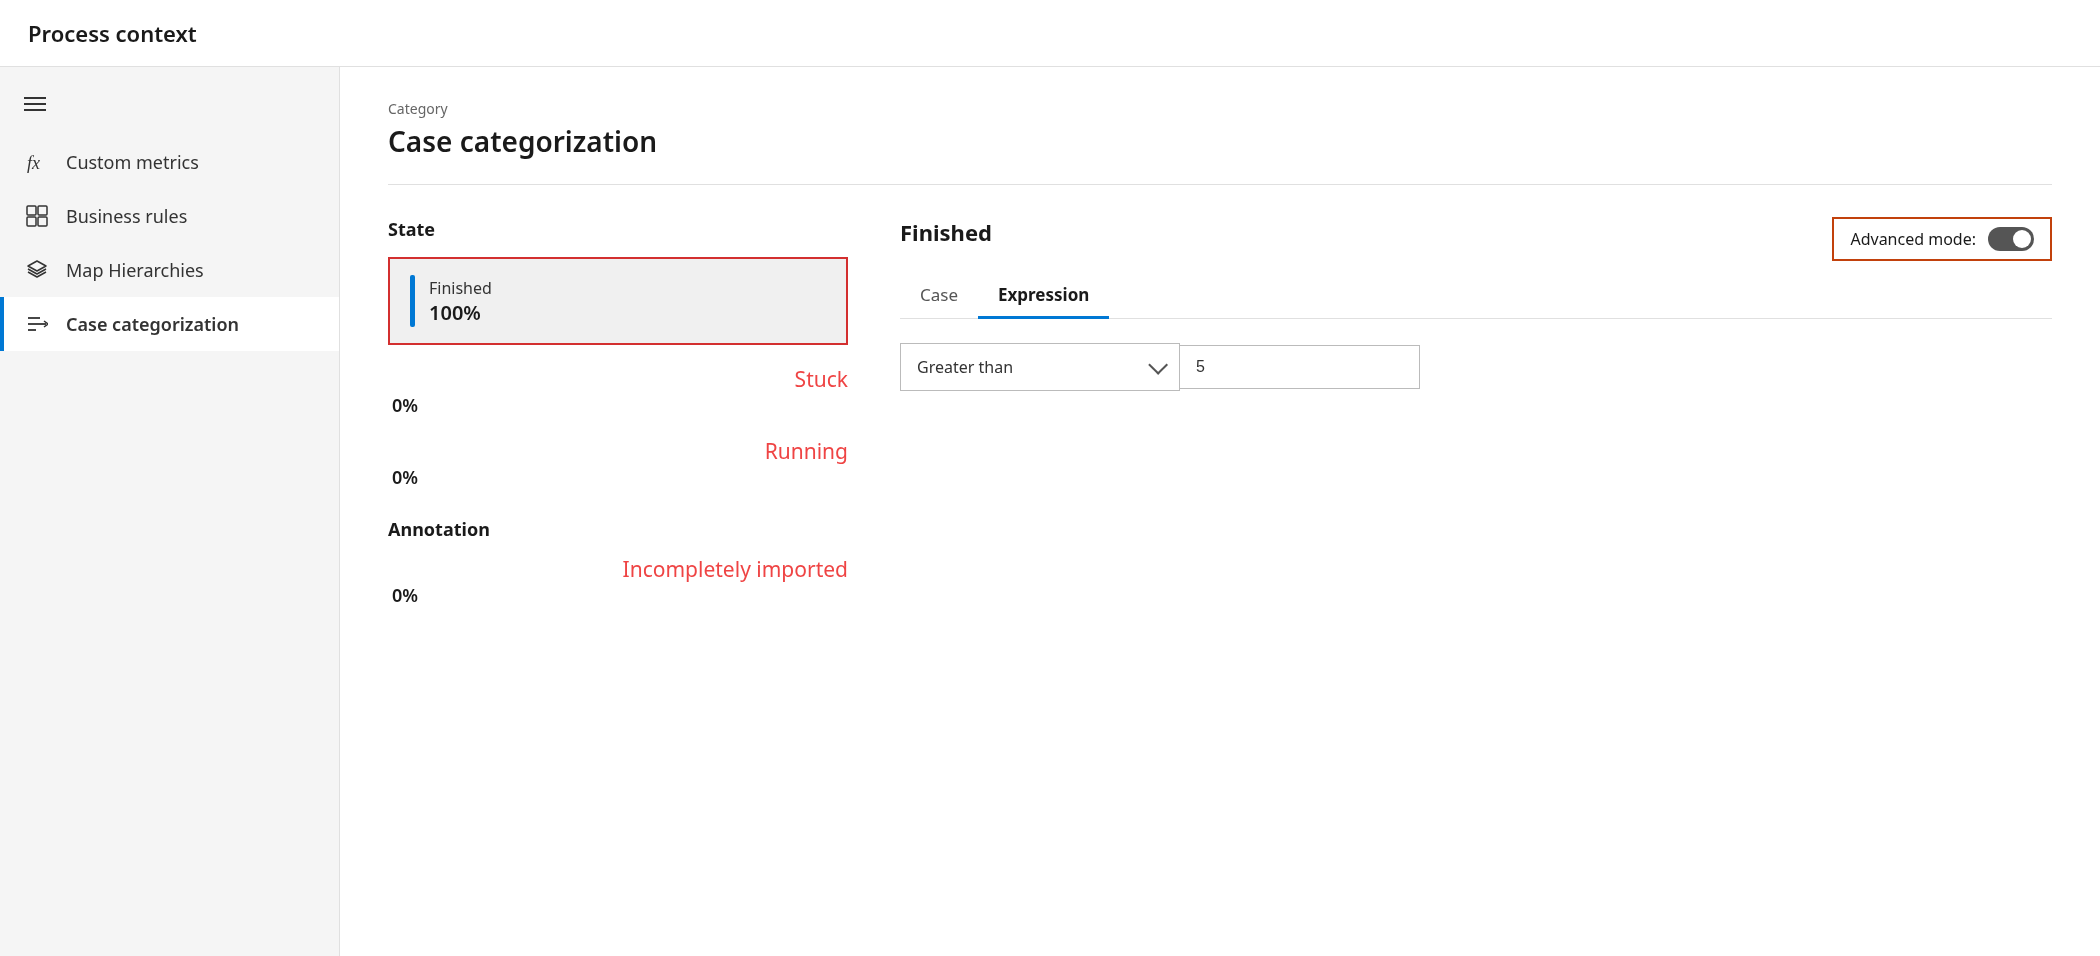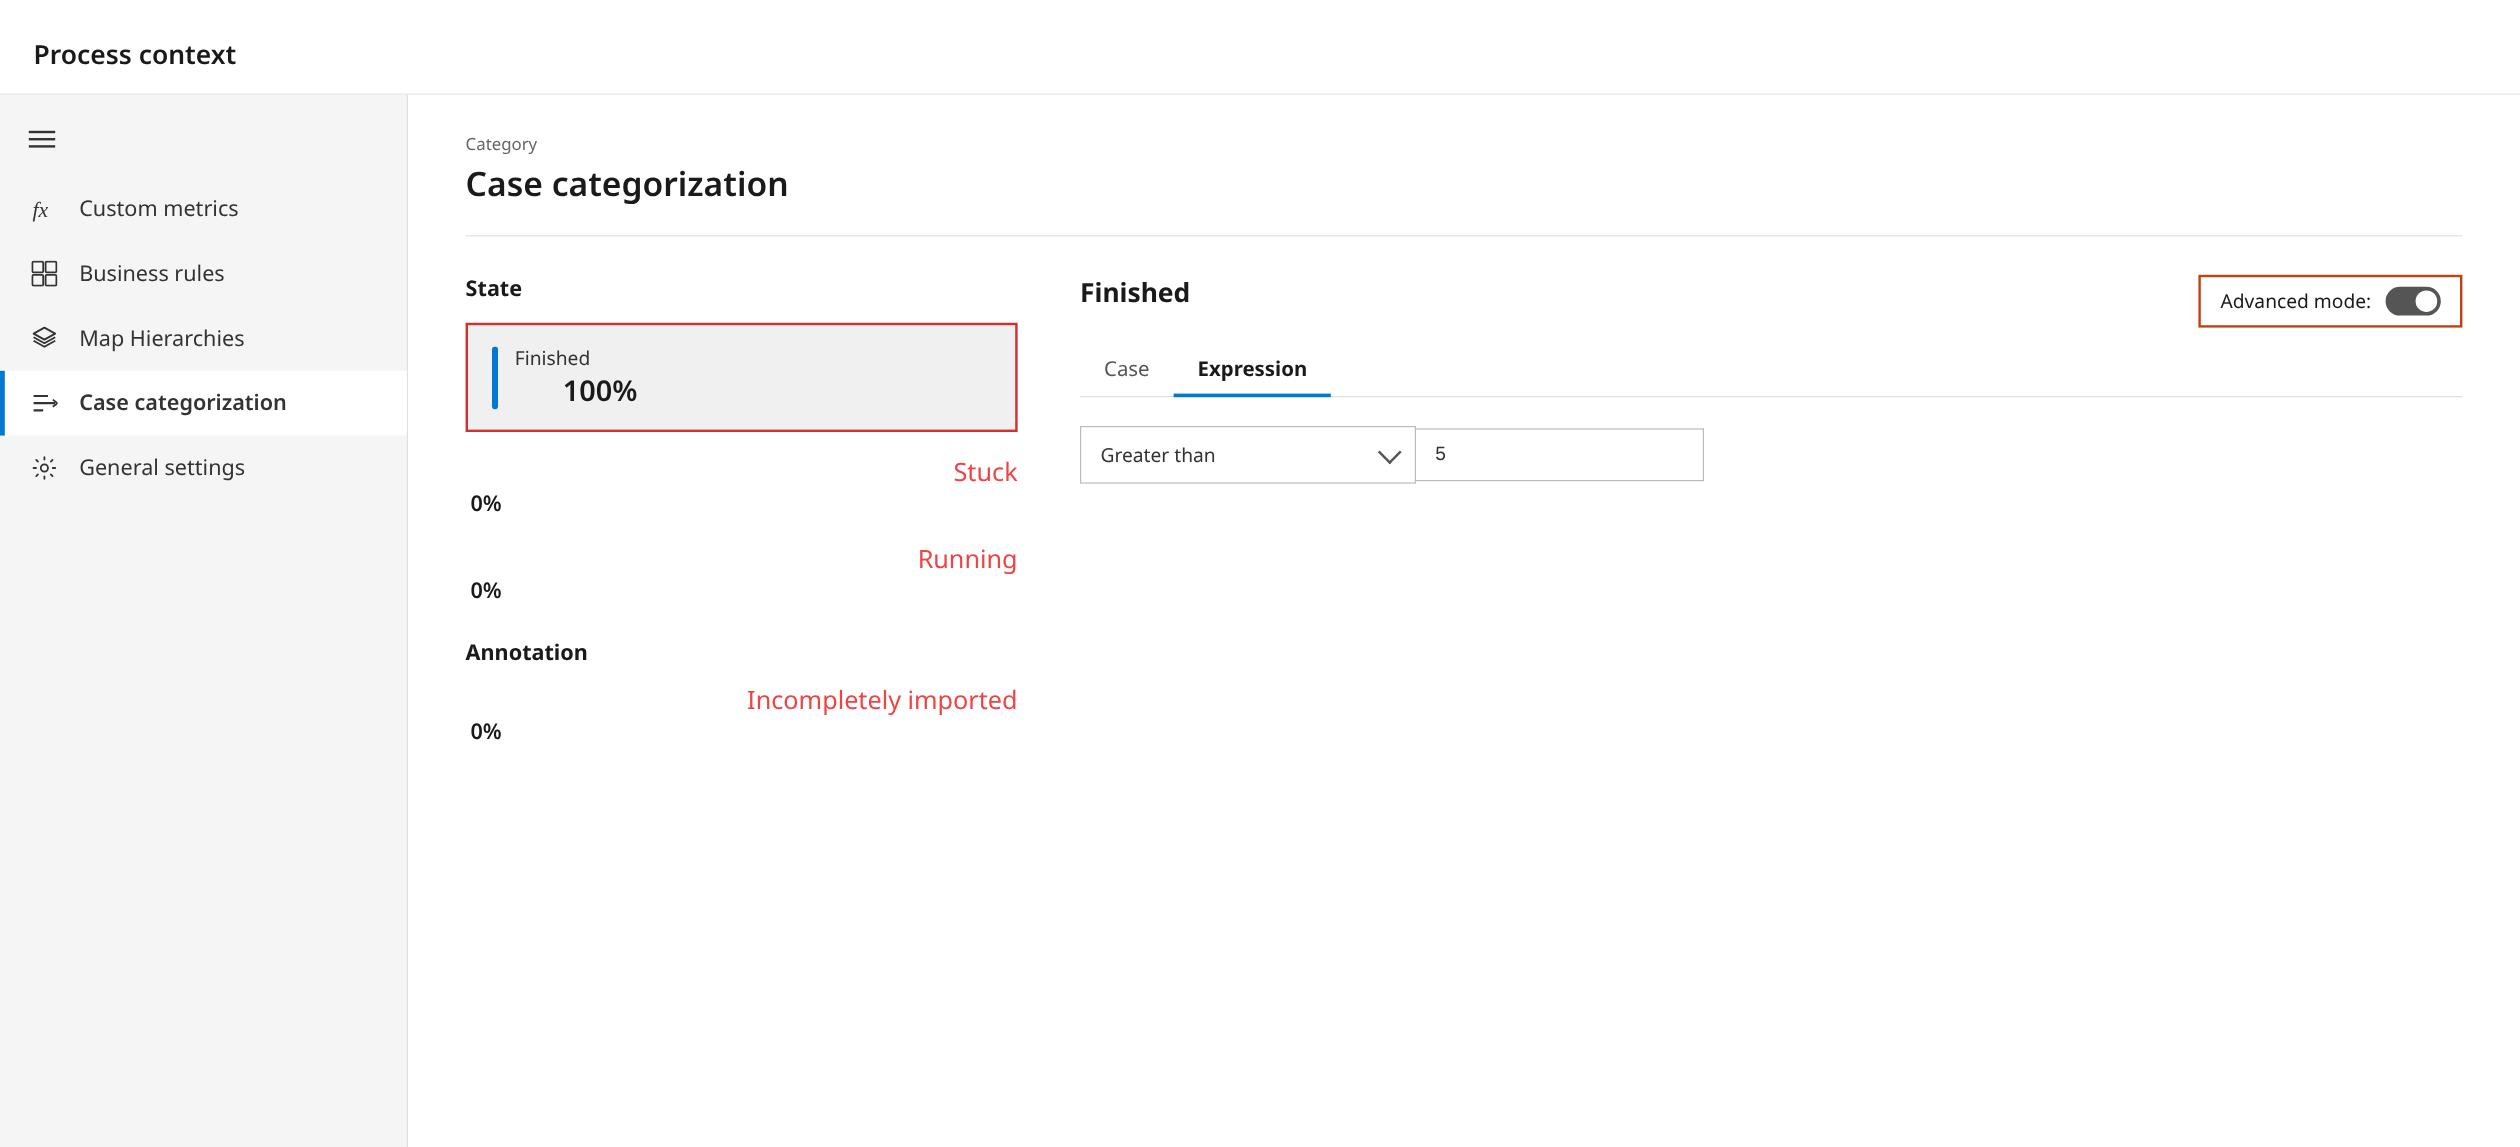--- a/index.html
+++ b/index.html
@@ -11,21 +11,20 @@
       width: 2100px;
       overflow: hidden;
     }
 
     .app-title {
       padding: 18px 28px;
       font-size: 22px;
       font-weight: 600;
       border-bottom: 1px solid #e0e0e0;
       background: #fff;
-      margin-top: 12px;
     }
 
     .main-layout {
       display: flex;
       height: calc(956px - 62px);
     }
 
     
     .sidebar {
       width: 340px;
@@ -135,23 +134,22 @@
       background: #0078d4;
       border-radius: 2px;
     }
 
     .state-card-content .state-name {
       font-size: 16px;
       color: #333;
     }
 
     .state-card-content .state-pct {
-      font-size: 24px;
+      font-size: 20px;
       font-weight: 600;
-      margin-left: 40px;
     }
 
     .state-plain {
       margin-bottom: 20px;
       padding-left: 4px;
     }
 
     .state-plain .state-name {
       font-size: 21px;
       color: #ef4444;
@@ -337,29 +335,20 @@
         <svg width="22" height="22" viewBox="0 0 22 22" fill="none">
           <line x1="2" y1="5" x2="14" y2="5" stroke="#333" stroke-width="1.8"></line>
           <line x1="2" y1="11" x2="20" y2="11" stroke="#333" stroke-width="1.8"></line>
           <line x1="2" y1="17" x2="10" y2="17" stroke="#333" stroke-width="1.8"></line>
           <polyline points="18,8 22,11 18,14" stroke="#333" stroke-width="1.5" fill="none"></polyline>
         </svg>
       </div>
       <span>Case categorization</span>
     </div>
 
-    <div class="sidebar-item">
-      <div class="sidebar-icon">
-        <svg width="22" height="22" viewBox="0 0 22 22" fill="none">
-          <circle cx="11" cy="11" r="3" stroke="#333" stroke-width="1.5"></circle>
-          <path d="M11 2v2M11 18v2M2 11h2M18 11h2M4.22 4.22l1.42 1.42M16.36 16.36l1.42 1.42M4.22 17.78l1.42-1.42M16.36 5.64l1.42-1.42" stroke="#333" stroke-width="1.5" stroke-linecap="round"></path>
-        </svg>
-      </div>
-      <span>General settings</span>
-    </div>
   </nav>
 
   <main class="main-content">
 
     <div class="category-label">Category</div>
     <h1 class="page-title">Case categorization</h1>
 
     <div class="content-grid">
 
       <div class="left-column">

